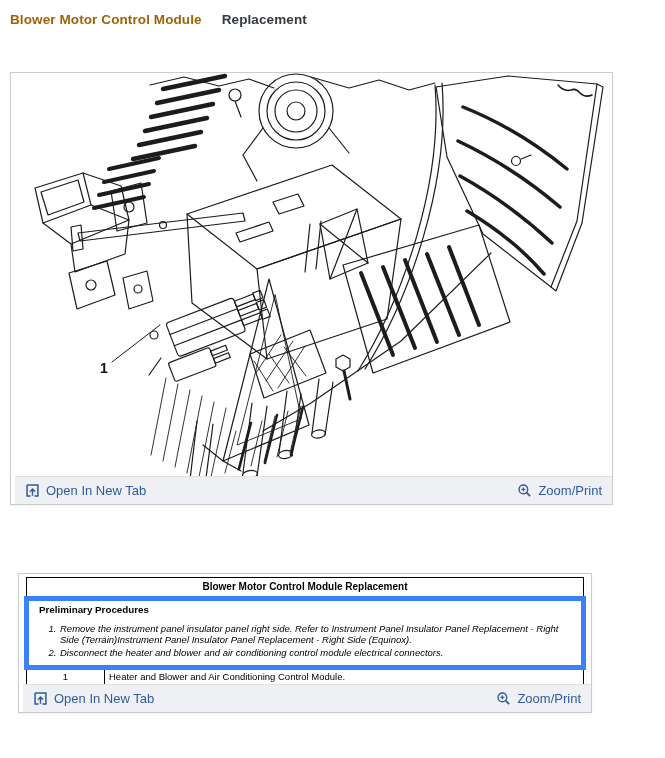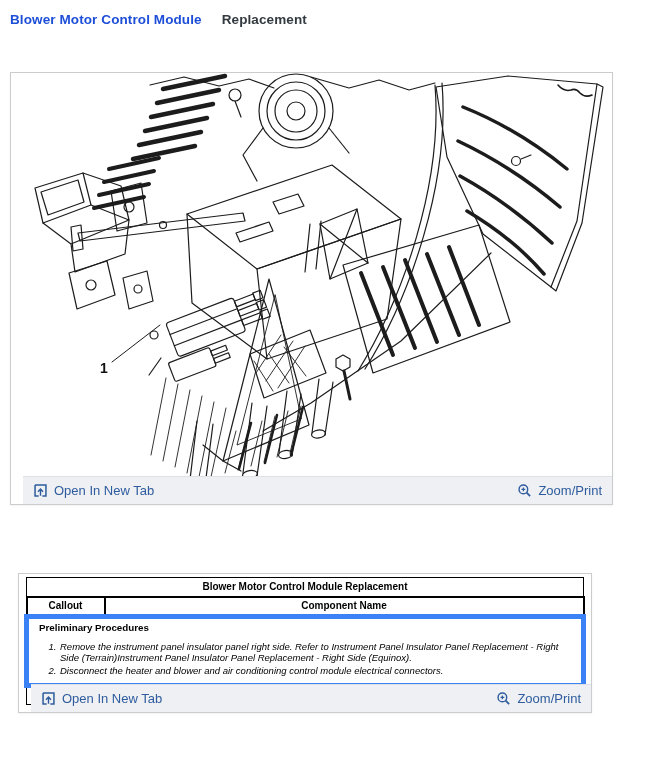--- a/index.html
+++ b/index.html
@@ -1,31 +1,31 @@
 <!DOCTYPE html>
 <html><head>
 <meta charset="utf-8">
 <style>
   * { margin:0; padding:0; box-sizing:border-box; }
   html,body { background:#ffffff; }
   body { font-family:"Liberation Sans", sans-serif; }
   .stage { position:relative; width:665px; height:758px; background:#fff; overflow:hidden; }
 
   .page-title { position:absolute; left:10px; top:12px; font-size:13.5px; font-weight:bold; letter-spacing:.1px; }
-  .page-title .hl { color:#1d4ed8; }
+  .page-title .hl { color:#a16207; }
   .page-title .rest { color:#333a40; margin-left:20px; }
 
   .card { position:absolute; background:#fff; border:1px solid #cbccce; box-shadow:0 1px 2px rgba(0,0,0,.06); }
   .card1 { left:10px; top:72px; width:603px; height:433px; }
   .card2 { left:18px; top:573px; width:574px; height:140px; }
 
   .figure-area { position:relative; width:100%; height:404px; overflow:hidden; background:#fff; }
   .figure-area svg { display:block; }
 
-  .card-footer { position:absolute; left:12px; right:0; bottom:0; height:28px; background:#eef0f3;
+  .card-footer { position:absolute; left:4px; right:0; bottom:0; height:28px; background:#eef0f3;
                  border-top:1px solid #dfe1e5; display:flex; align-items:center;
                  justify-content:space-between; padding:0 10px; }
   .flink { display:inline-flex; align-items:center; gap:6px; color:#2e5c9e; font-size:13px;
            text-decoration:none; cursor:pointer; }
   .flink svg { flex:0 0 auto; }
 
   .tbl-wrap { padding:3px 5px 0 5px; }
   table.spec { border-collapse:collapse; width:100%; table-layout:fixed; color:#000; }
   table.spec td, table.spec th { font-size:9.5px; line-height:1.15; }
   table.spec .c-callout { width:78px; }
@@ -215,24 +215,20 @@
   <div class="card card2">
     <div class="tbl-wrap">
       <table class="spec">
         <colgroup>
             <col class="c-callout">
             <col>
           </colgroup>
         <tbody>
             <tr class="t-title">
           <td colspan="2">Blower Motor Control Module Replacement</td>
-        </tr>
-        <tr class="t-head">
-          <th>Callout</th>
-          <th>Component Name</th>
         </tr>
         <tr class="t-prelim">
           <td colspan="2">
             <div class="ph">Preliminary Procedures</div>
             <ol>
               <li>Remove the instrument panel insulator panel right side. Refer to Instrument Panel Insulator Panel Replacement - Right Side (Terrain)Instrument Panel Insulator Panel Replacement - Right Side (Equinox).</li>
               <li>Disconnect the heater and blower and air conditioning control module electrical connectors.</li>
             </ol>
           </td>
         </tr>

